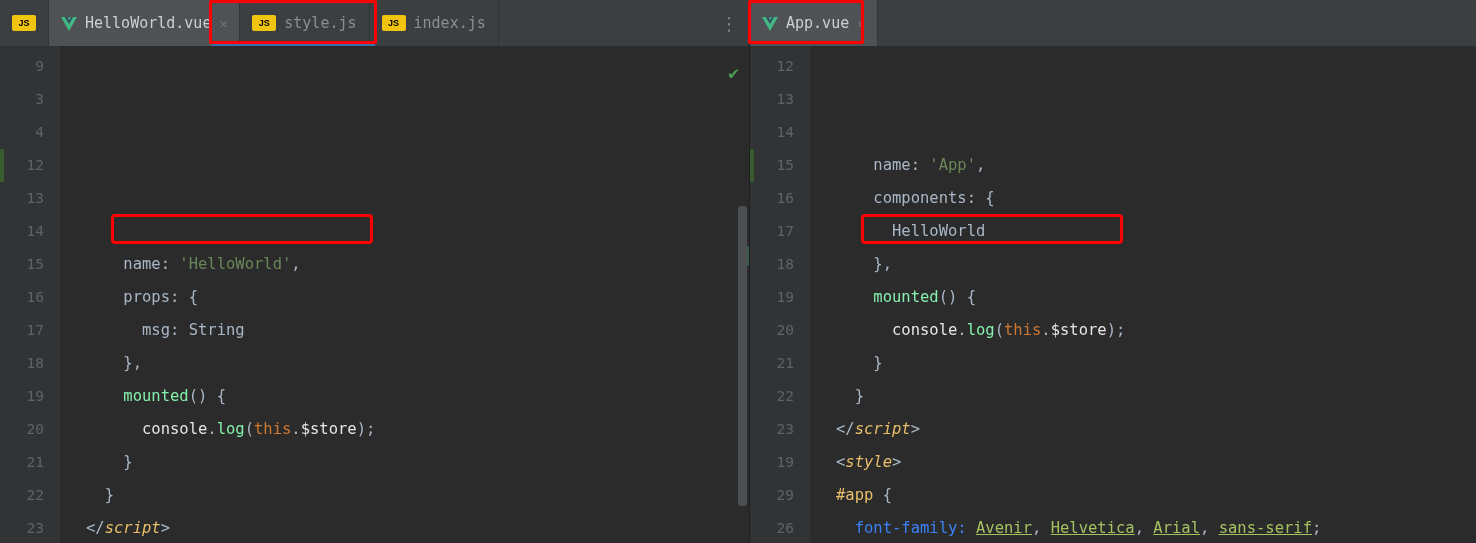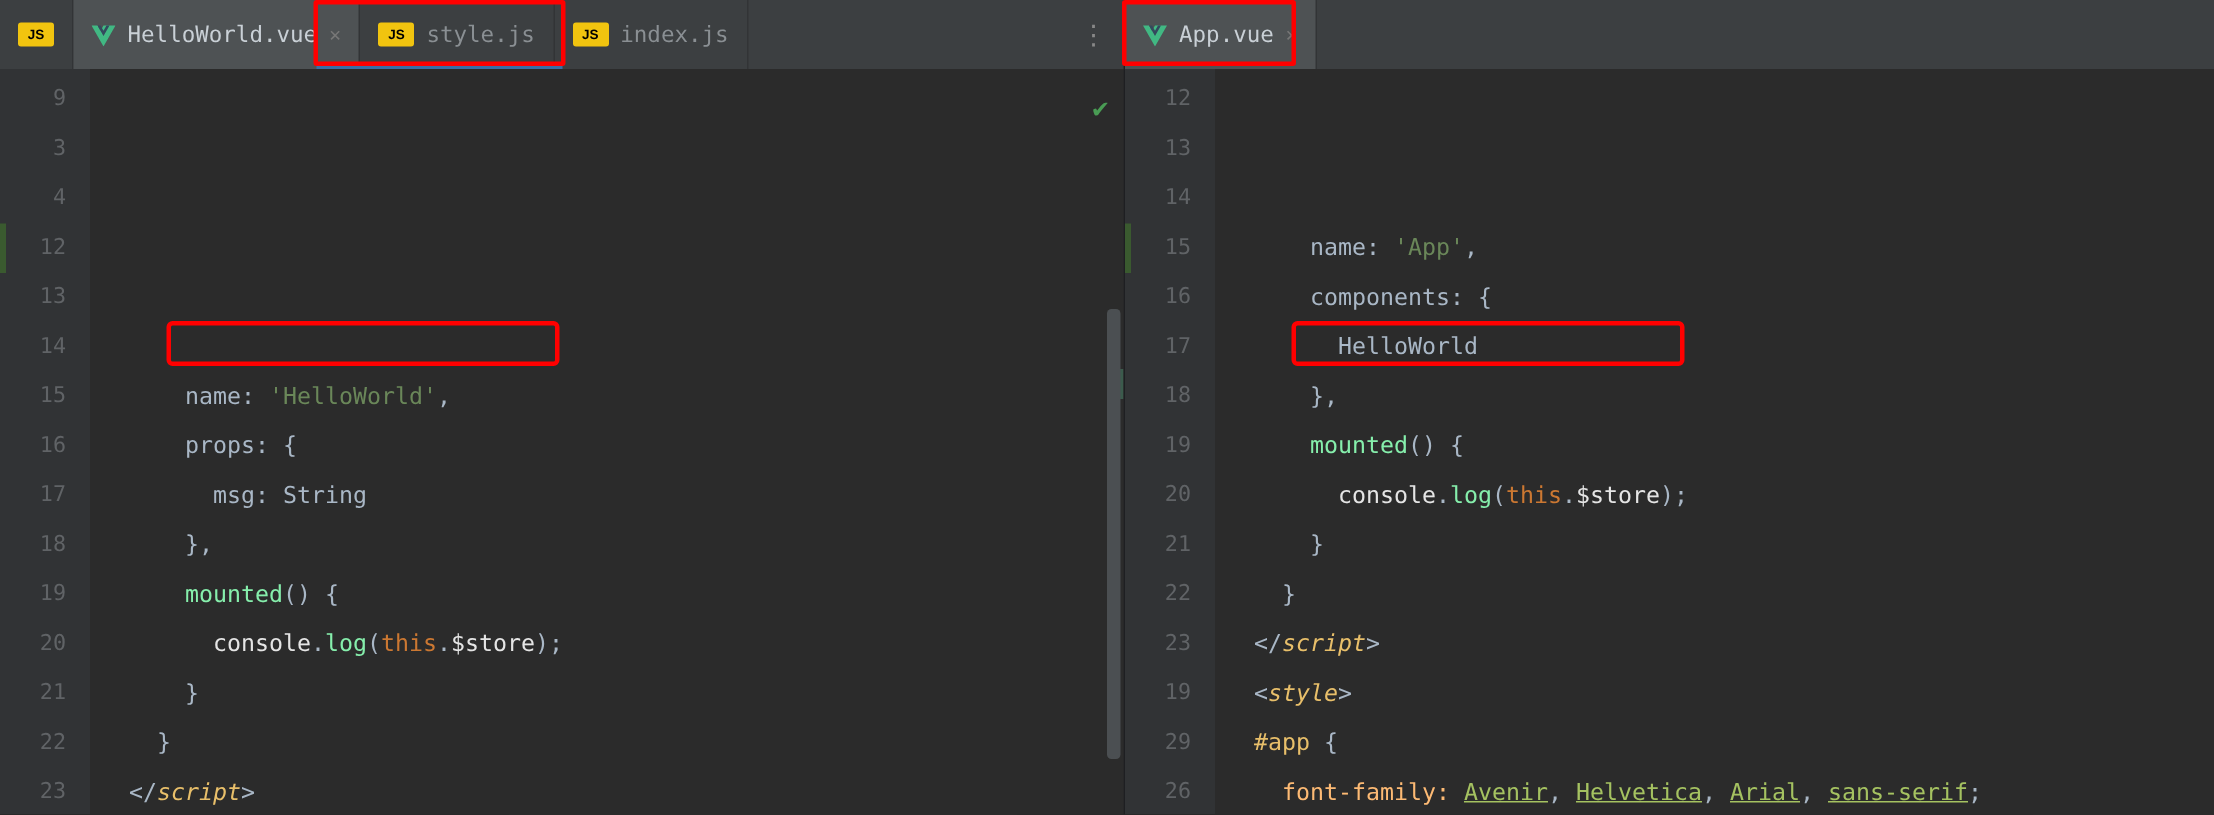--- a/index.html
+++ b/index.html
@@ -18,21 +18,21 @@
 .overflow { position: absolute; right: 10px; top: 0; height: 46px; display: flex; align-items: center; color: #888; font-size: 18px; letter-spacing: 1px; cursor: pointer; }
 .editor { flex: 1; display: flex; overflow: hidden; background: #2b2b2b; position: relative; }
 .gutter { width: 60px; background: #313335; color: #606366; text-align: right; padding-right: 16px; padding-top: 4px; line-height: 33px; font-size: 14.5px; user-select: none; position: relative; }
 .code { flex: 1; padding-top: 4px; padding-left: 26px; line-height: 33px; white-space: pre; font-size: 15.5px; position: relative; }
 .kw   { color: #cc7832; }
 .str  { color: #6a8759; }
 .prop { color: #e5e5e5; }
 .type { color: #a9b7c6; }
 .fn   { color: #86efac; }
 .tag  { color: #e8bf6a; font-style: italic; }
-.css-prop { color: #fdba74; }
+.css-prop { color: #3b82f6; }
 .css-val { color: #a5c261; text-decoration: underline; }
 .csssel { color: #e8bf6a; }
 .red-code-box { position: absolute; border: 3px solid #ff0000; border-radius: 4px; pointer-events: none; }
 .green-bar { position: absolute; left: 0; width: 4px; background: #3a5a2f; }
 .check-icon { position: absolute; right: 10px; top: 10px; color: #499c54; font-size: 18px; }
 .bluish-bar { position: absolute; right: 0; width: 4px; background: #3b5b4c; }
 .scrollbar-thumb { position: absolute; right: 2px; width: 9px; background: #4b4f52; border-radius: 3px; }
 .underline-active { position:absolute; height:2px; background:#3a6ea5; bottom:0; }
 </style>
 </head>

